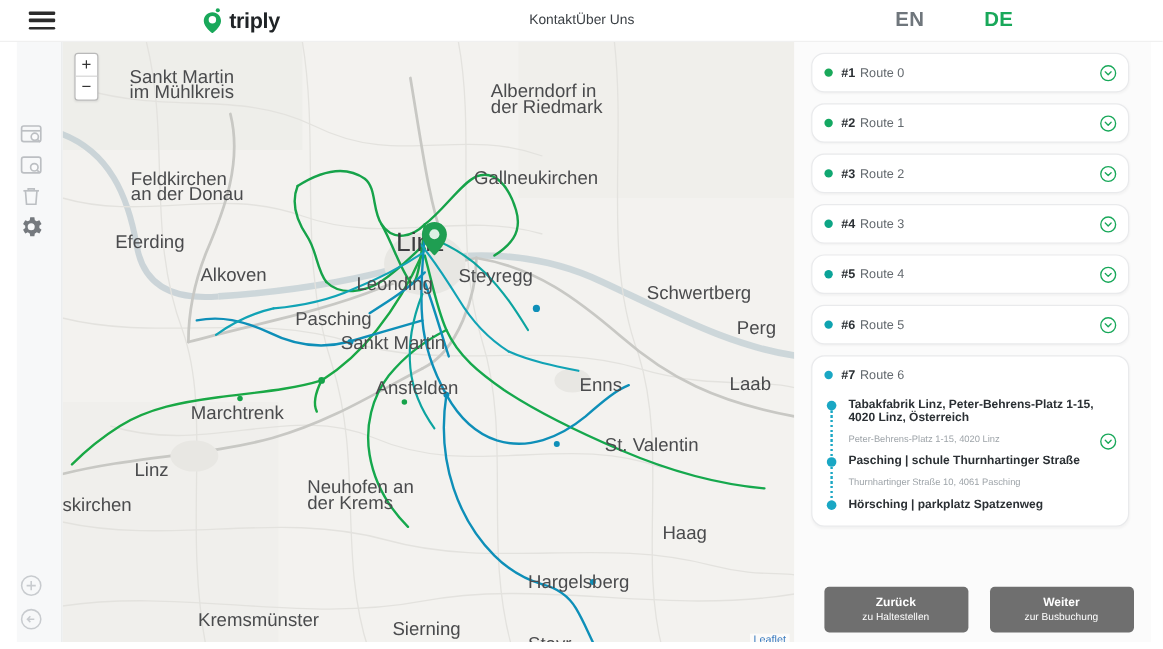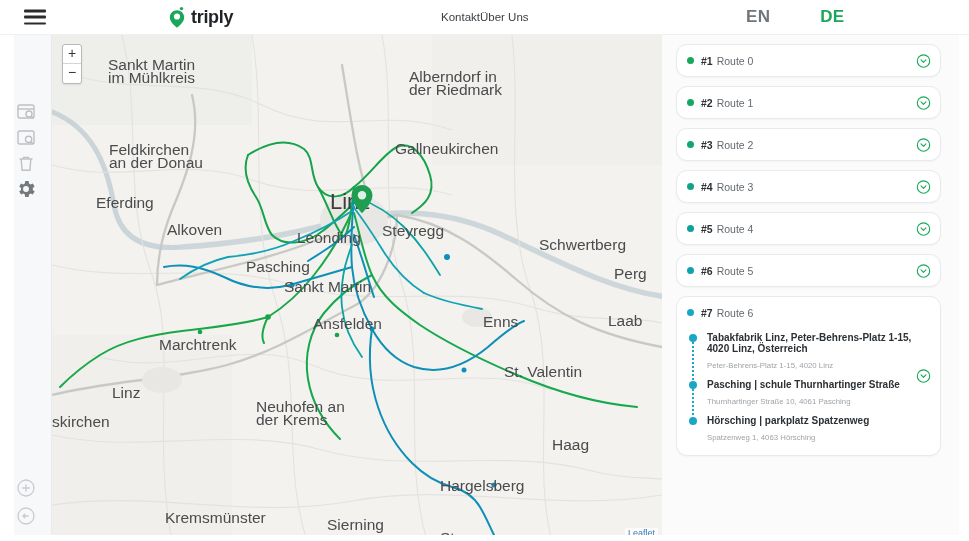--- a/index.html
+++ b/index.html
@@ -453,28 +453,37 @@
             <div class="stop">
               <span class="stop-dot"></span>
               <span class="stop-line"></span>
               <div class="stop-title">Pasching | schule Thurnhartinger Straße</div>
               <div class="stop-sub">Thurnhartinger Straße 10, 4061 Pasching</div>
             </div>
             <div class="stop">
               <span class="stop-dot"></span>
               <span class="stop-line"></span>
               <div class="stop-title">Hörsching | parkplatz Spatzenweg</div>
-              <div class="stop-sub">Spatzenweg 1, 4063 Hörsching</div>
             </div>
           </div>
         </div>
       </div>
 
     <div class="panel-scrollbar">
       <div class="panel-thumb"></div>
     </div>
 
+    <div class="panel-footer">
+      <button class="btn">
+        <span class="btn-main">Zurück</span>
+        <span class="btn-sub">zu Haltestellen</span>
+      </button>
+      <button class="btn">
+        <span class="btn-main">Weiter</span>
+        <span class="btn-sub">zur Busbuchung</span>
+      </button>
+    </div>
   </div>
 
   <div class="edge-left"></div>
   <div class="edge-right"></div>
   <div class="edge-bottom"></div>
 </div>
 
 </body></html>

